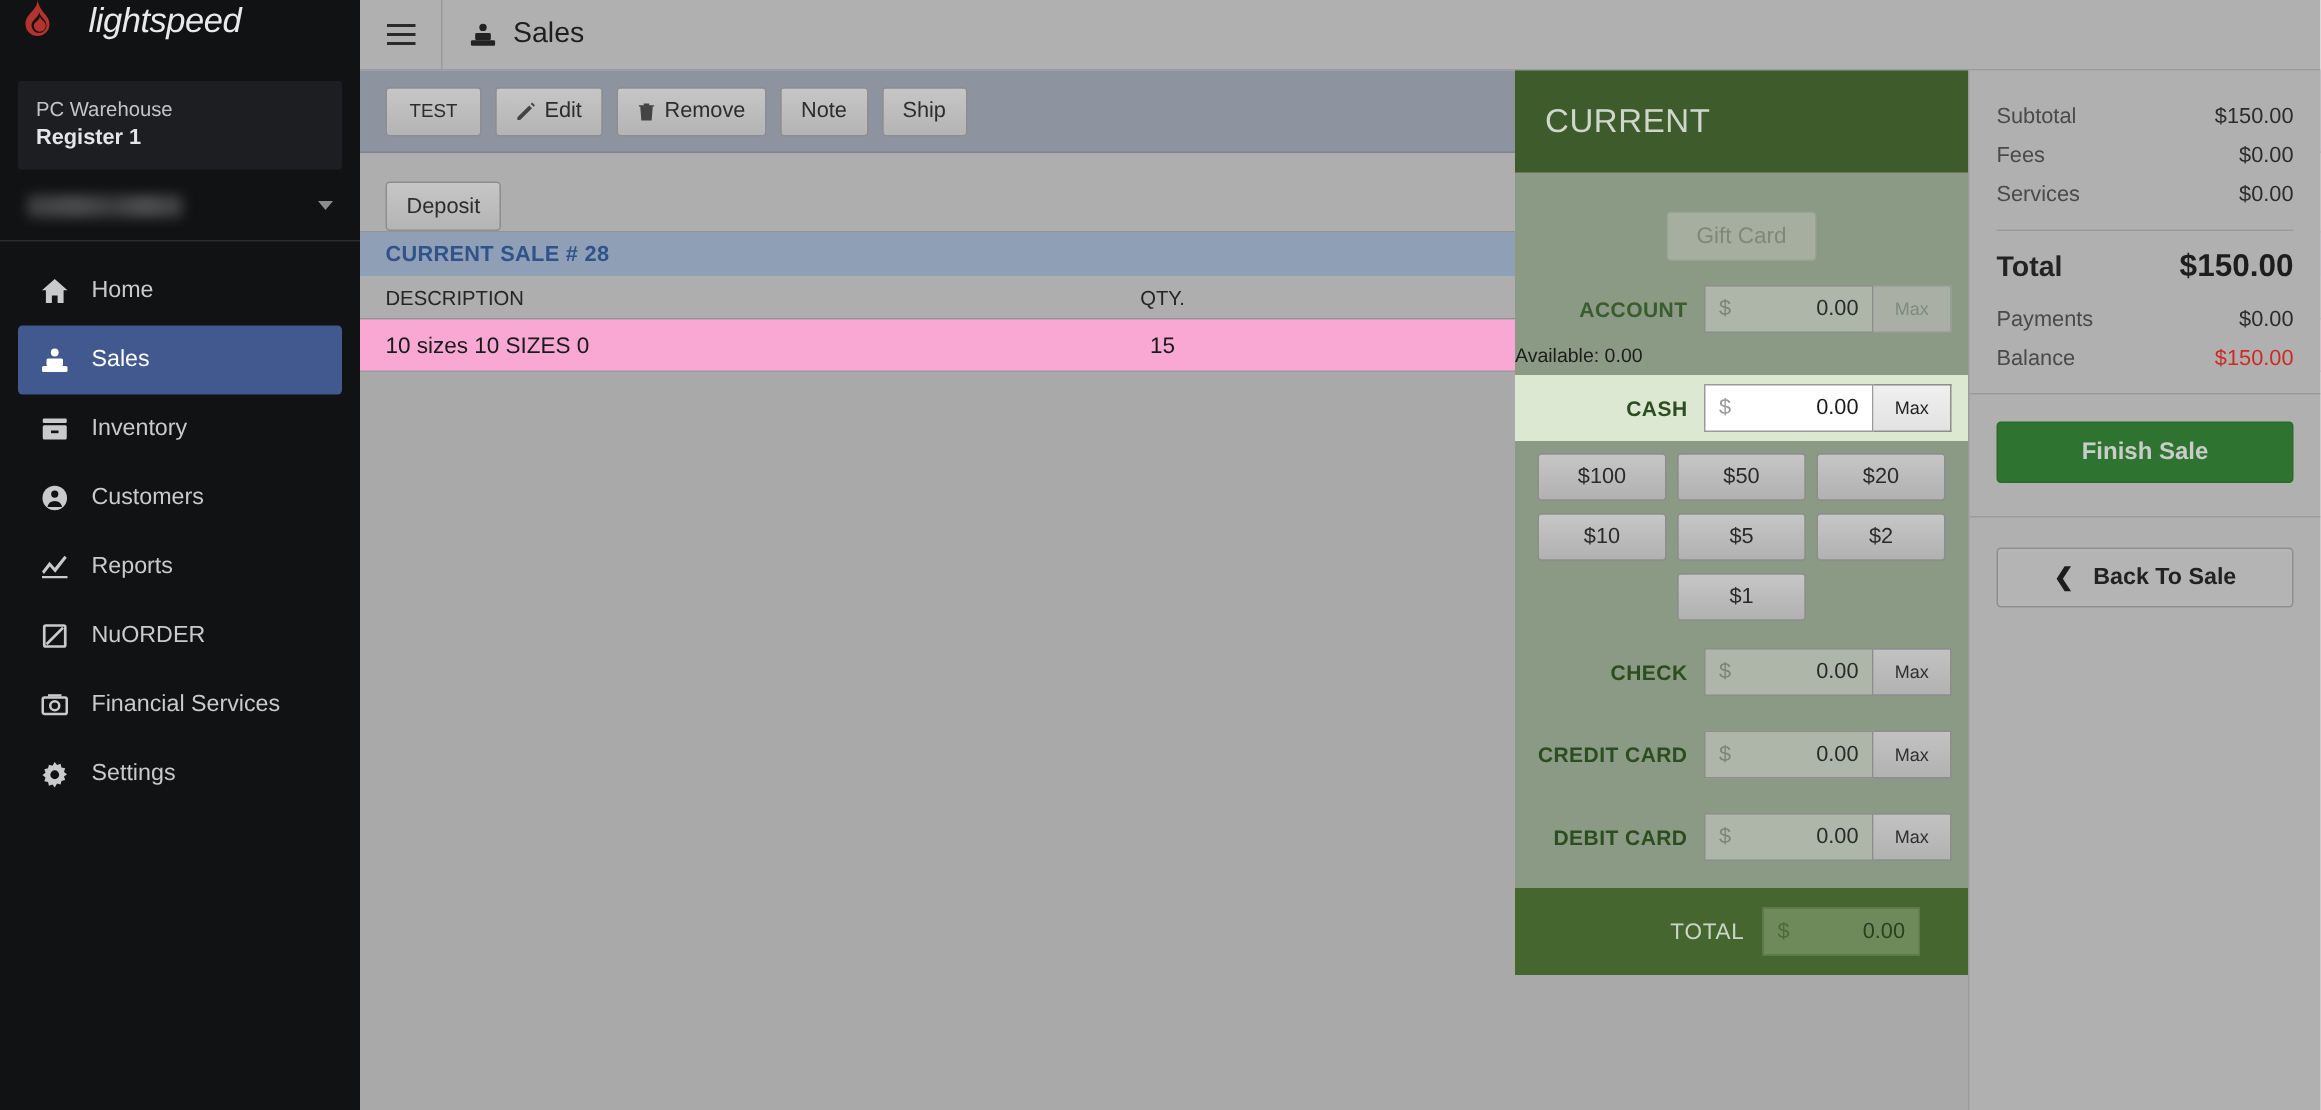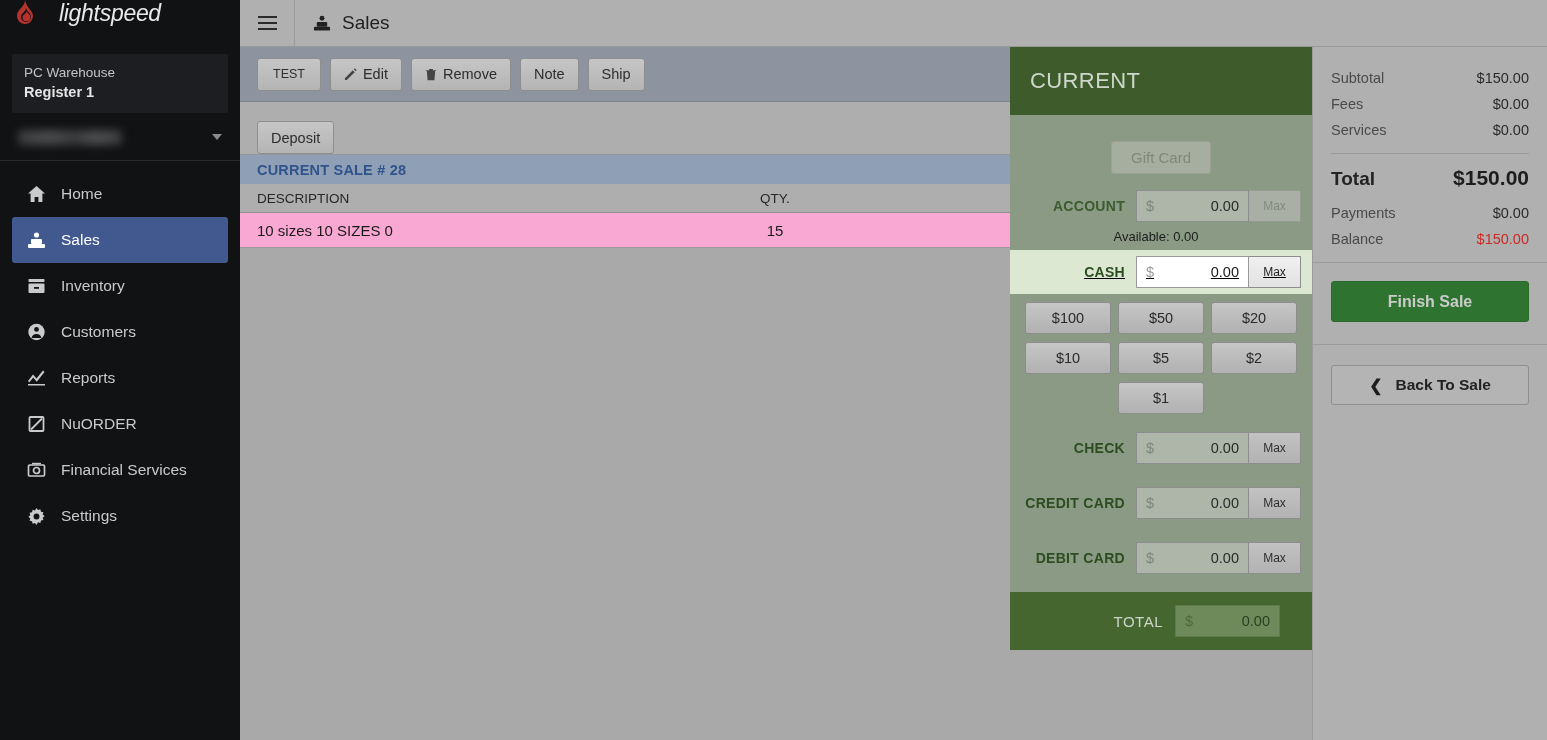--- a/index.html
+++ b/index.html
@@ -135,21 +135,21 @@
   .giftcard-btn {
     background: #a6ae9f; border: 1px solid #9aa294; border-radius: 3px;
     width: 100px; height: 33px; color: #7e8a79; font-size: 15px;
     display: flex; align-items: center; justify-content: center;
   }
 
   .pay-row {
     display: flex; align-items: center; justify-content: flex-end;
     padding: 0 11px 0 0; height: 44px;
   }
-  .pay-row.highlight { background: #dce8d2; text-decoration: underline; }
+  .pay-row.highlight { background: #dce8d2; }
   .pay-label { font-size: 14px; font-weight: bold; color: #2c4d1f; letter-spacing: 0.3px; margin-right: 11px; }
   .pay-row.disabled .pay-label { color: #3b5c2e; }
   .pay-field { display: flex; height: 32px; }
   .pay-input {
     width: 113px; border: 1px solid #8d8d8d; background: #aeb5a9;
     display: flex; align-items: center; padding: 0 9px; gap: 6px;
     font-size: 14.5px;
   }
   .pay-input .cur { color: #7e8579; flex: 0 0 auto; }
   .pay-input .val { flex: 1; text-align: right; color: #2a2a2a; }
@@ -158,21 +158,21 @@
   .pay-row.active-input .pay-input .val { color: #1b1b1b; }
   .pay-max {
     width: 52px; border: 1px solid #8d8d8d; border-left: none;
     background: linear-gradient(#c2c2c2,#b2b2b2);
     display: flex; align-items: center; justify-content: center;
     font-size: 12px; color: #2e2e2e;
   }
   .pay-row.disabled .pay-max { background: #a9afa4; color: #818a7d; border-color: #949b90; }
   .pay-row.active-input .pay-max { background: linear-gradient(#f0f0f0,#e2e2e2); color: #1f1f1f; }
   .avail {
-    text-align: center; font-size: 13px; color: #1c1c1c;
+    font-size: 13px; color: #1c1c1c;
     margin: 1px 0 0 0; padding-right: 10px;
   }
 
   .denoms { padding: 8px 0 4px 0; }
   .denom-row { display: flex; justify-content: center; gap: 7px; margin-bottom: 8px; }
   .denom-btn {
     width: 86px; height: 32px; border: 1px solid #8d8d8d; border-radius: 3px;
     background: linear-gradient(#c6c6c6,#b1b1b1);
     display: flex; align-items: center; justify-content: center;
     font-size: 14.5px; color: #2a2a2a;

